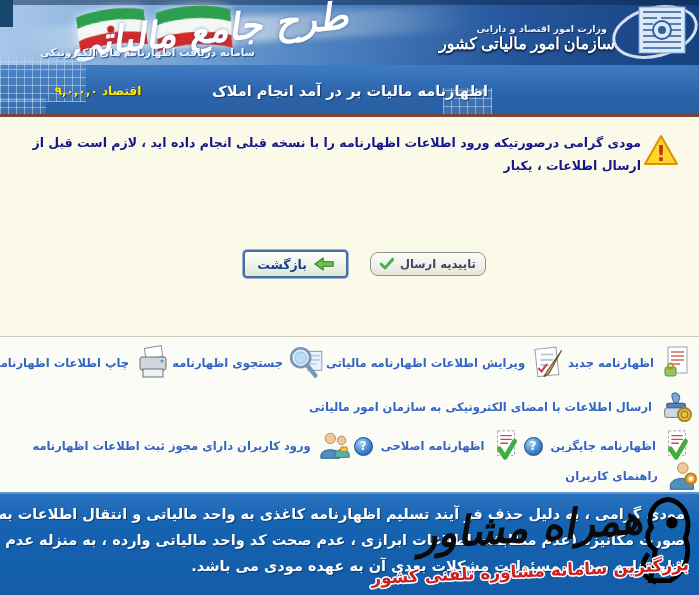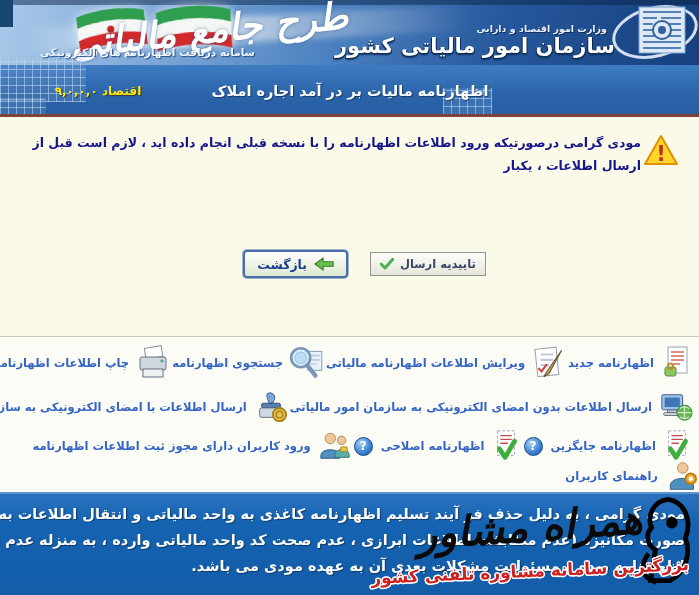--- a/index.html
+++ b/index.html
@@ -17,22 +17,22 @@
   .flag { position:absolute; filter:drop-shadow(0 0 5px rgba(255,255,255,.75)); }
   .flag1 { left:76px; top:5px; transform:rotate(-7deg); }
   .flag2 { left:150px; top:2px; transform:rotate(-3deg); }
   .calligraphy { position:absolute; left:4px; top:12px; width:345px; color:#fff;
     font-size:37px; font-weight:bold; font-style:italic; transform:rotate(-6deg);
     text-shadow:0 0 4px rgba(40,80,140,.6); white-space:nowrap; direction:rtl; }
   .system-subtitle { position:absolute; left:40px; top:46px; color:#f2f7fd; font-size:10.5px;
     font-weight:bold; text-shadow:1px 1px 1px #1d4a80; white-space:nowrap; direction:rtl;text-align:right; }
   .ministry { position:absolute; right:92px; top:23px; color:#e8f0fa; font-size:9.5px; font-weight:bold;
     text-shadow:1px 1px 0 #122f58; white-space:nowrap; }
-  .organization { position:absolute; right:84px; top:34px; color:#ffffff; font-size:21px; font-weight:bold;
-    text-shadow:1px 1px 0 #0d2c55, -1px 1px 0 #0d2c55, 0 2px 2px #0d2c55; white-space:nowrap; }
+  .organization { position:absolute; right:84px; top:34px; color:#ffffff; font-size:16px; font-weight:bold;
+    text-shadow:1px 1px 0 #0d2c55, -1px 1px 0 #0d2c55, 0 2px 2px #0d2c55; white-space:nowrap;font-family:Liberation Serif, serif; }
   .hdr-logo { position:absolute; right:0; top:1px; }
 
   
   .hdr-title { position:absolute; top:65px; left:0; width:699px; height:49px;
     background:linear-gradient(#3e7cc2,#2b63a9 60%,#285fa3); }
   .grid-decor { position:absolute;
     background-image:repeating-linear-gradient(0deg, rgba(195,220,245,.55) 0 1px, transparent 1px 8px),
                      repeating-linear-gradient(90deg, rgba(195,220,245,.55) 0 1px, transparent 1px 8px);
     background-color:rgba(150,190,230,.18); }
   .gd1 { left:0; top:58px; width:86px; height:44px; }
@@ -54,21 +54,21 @@
     text-align:right; direction:rtl; }
   .warning-text span { display:block; }
 
   .actions { position:absolute; top:250px; left:15px; width:699px; display:flex; direction:ltr;
     justify-content:center; align-items:center; gap:22px; }
   button { cursor:pointer; font-family:"DejaVu Sans", sans-serif; }
   .btn-back { display:flex; align-items:center; gap:7px; direction:ltr; height:28px; padding:0 12px;
     background:linear-gradient(#ffffff,#eef2e4 55%,#dde8d2); border:2px solid #4a6da8; border-radius:4px;
     box-shadow:0 0 0 1px #9cb2cc; color:#1b3f8f; font-size:12.5px; font-weight:bold; }
   .btn-confirm { display:flex; align-items:center; gap:6px; direction:ltr; height:24px; padding:0 9px;
-    background:linear-gradient(#fdfdfa,#e6e6d8); border:1px solid #8f948f; border-radius:0;
+    background:linear-gradient(#fdfdfa,#e6e6d8); border:1px solid #8f948f; border-radius:8px;
     color:#3a4668; font-size:11.5px; font-weight:bold; }
 
   
   .links-area { position:absolute; top:338px; left:0; width:699px; height:154px; background:#fcfcf7; }
   .menu-row { position:absolute; left:0; width:699px; display:flex; direction:rtl; align-items:center; }
   .row1 { top:6px;  padding:0 4px 0 6px;  justify-content:space-between; }
   .row2 { top:52px; padding:0 4px 0 10px; justify-content:space-between; }
   .row3 { top:91px; padding:0 4px 0 74px; justify-content:space-between; }
   .row4 { top:122px; padding:0 0; }
   .mi { display:flex; direction:rtl; align-items:center; gap:5px; text-decoration:none; }
@@ -134,21 +134,21 @@
         <circle cx="53" cy="29" r="4" fill="#35609a"></circle>
       </svg>
     </span>
   </div>
 
   <div class="hdr-title"></div>
   <div class="grid-decor gd1"></div>
   <div class="grid-decor gd2"></div>
   <div class="grid-decor gd3"></div>
   <div class="version">اقتصاد ۹,۰,۰,۰</div>
-  <div class="page-title">اظهارنامه مالیات بر در آمد اجاره املاک</div>
+  <div class="page-title">اظهارنامه مالیات بر در آمد انجام املاک</div>
   <div class="maroon-line"></div>
 
   <div class="content-band"></div>
 
   <div class="warning">
     <span class="warning-icon">
       <svg width="36" height="33" viewBox="0 0 36 33">
         <path d="M18 2 L34 30 L2 30 Z" fill="#ffd629" stroke="#e09000" stroke-width="2" stroke-linejoin="round"></path>
         <text x="18" y="27" font-size="21" font-weight="bold" fill="#c03020" text-anchor="middle">!</text>
       </svg>
@@ -224,33 +224,20 @@
           </svg>
         </span>
         <span class="mi-lb">چاپ اطلاعات اظهارنامه</span>
       </a>
     </div>
 
     <div class="menu-row row2">
       <a class="mi" href="#">
         <span class="mi-ic">
           <svg width="38" height="34" viewBox="0 0 36 36">
-            <rect x="3" y="5" width="22" height="16" rx="1.5" fill="#9ec2e8" stroke="#3a5a86"></rect>
-            <rect x="6" y="8" width="16" height="10" fill="#3e76b8"></rect>
-            <rect x="9" y="21" width="10" height="3" fill="#b8c4d2" stroke="#66707e"></rect>
-            <rect x="5" y="24" width="18" height="3" rx="1" fill="#cfd6de" stroke="#66707e"></rect>
-            <circle cx="27" cy="24" r="8" fill="#62b84e" stroke="#2e7d32"></circle>
-            <path d="M19.5 24 h15 M27 16.5 v15 M22 19.5 a9 9 0 0 1 10 0 M22 28.5 a9 9 0 0 0 10 0" stroke="#d2ecca" stroke-width="1.3" fill="none"></path>
-          </svg>
-        </span>
-        <span class="mi-lb">ارسال اطلاعات بدون امضای الکترونیکی به سازمان امور مالیاتی</span>
-      </a>
-      <a class="mi" href="#">
-        <span class="mi-ic">
-          <svg width="38" height="34" viewBox="0 0 36 36">
             <path d="M14 4 a5 5 0 0 1 8 4 c0 3 -2 4 -2 6 h-4 c0 -2 -2 -3 -2 -6 a5 5 0 0 1 0 -4" fill="#7aa8d8" stroke="#3a5a86"></path>
             <rect x="8" y="14" width="20" height="5" rx="2" fill="#5580b5" stroke="#2c4a74"></rect>
             <rect x="6" y="19" width="24" height="10" rx="2" fill="#cdd8e4" stroke="#66707e"></rect>
             <circle cx="27" cy="26" r="7" fill="#e8c44a" stroke="#a8821e" stroke-width="2"></circle>
             <circle cx="27" cy="26" r="3.5" fill="none" stroke="#a8821e" stroke-width="1.5"></circle>
           </svg>
         </span>
         <span class="mi-lb">ارسال اطلاعات با امضای الکترونیکی به سازمان امور مالیاتی</span>
       </a>
     </div>

